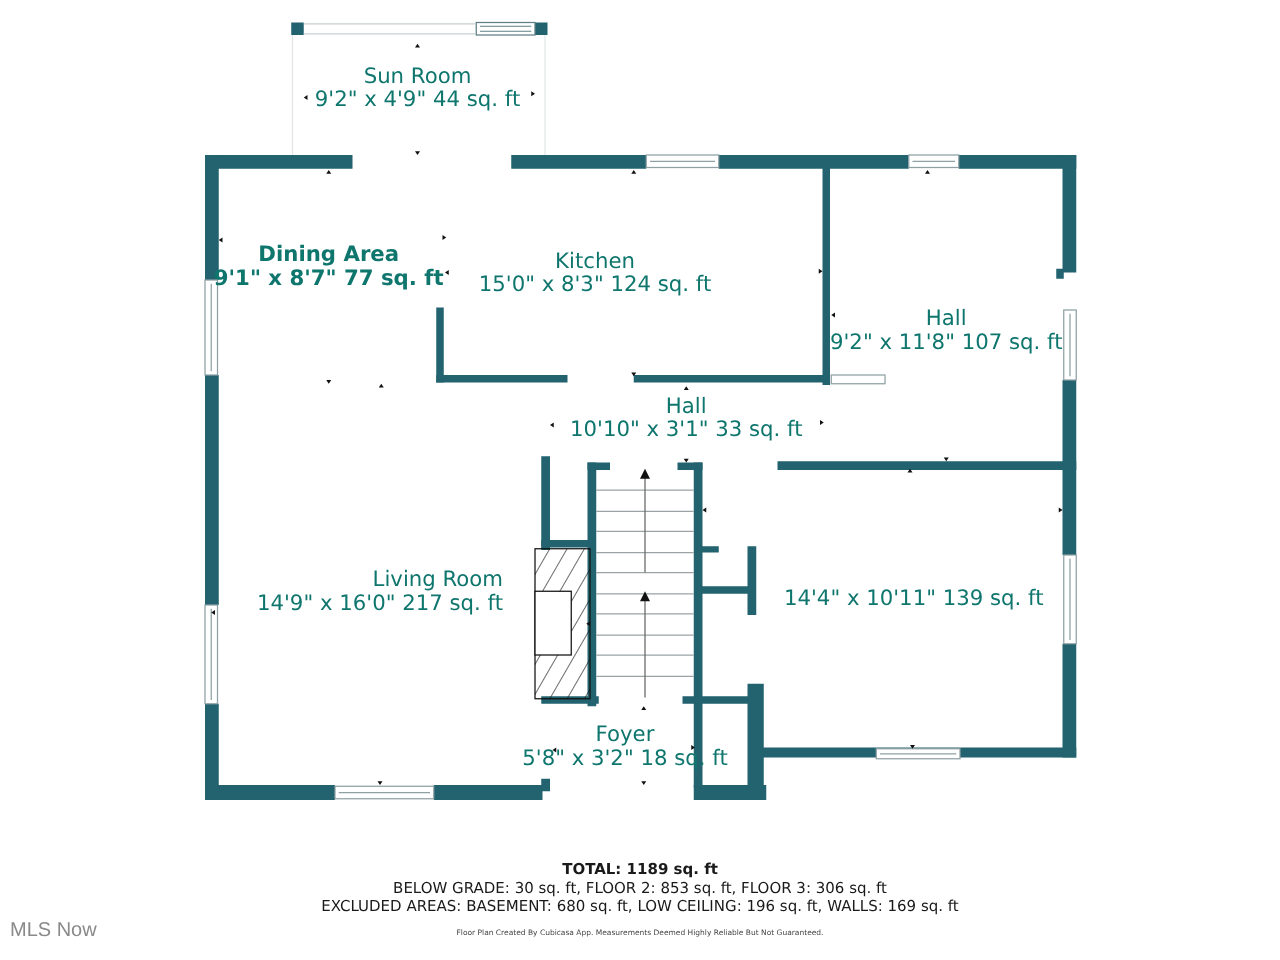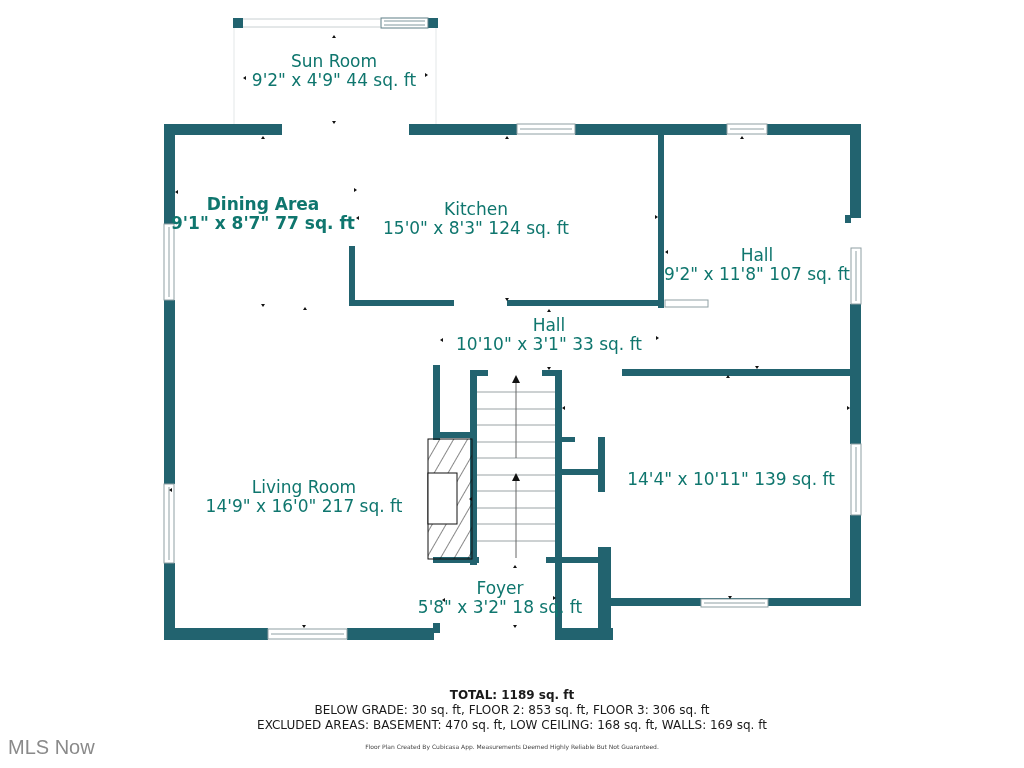--- a/index.html
+++ b/index.html
@@ -5,21 +5,21 @@
   html, body { margin:0; padding:0; background:#ffffff; }
   body { width:1024px; height:768px; position:relative; overflow:hidden;
          font-family:"DejaVu Sans", sans-serif; color:#1a1a1a; }
   #plan { position:absolute; left:0; top:0; width:1024px; height:680px; }
   .room-label { position:absolute; text-align:center; font-size:17px; line-height:19px; color:#0f766e; white-space:nowrap; transform:translateX(-50%); }
   .footer { position:absolute; left:0; width:1024px; text-align:center; color:#1a1a1a; }
   #total { top:688px; font-size:12px; font-weight:bold; }
   #line1 { top:703px; font-size:12px; }
   #line2 { top:718px; font-size:12px; }
   #disclaimer { top:743px; font-size:6px; color:#444; }
-  #watermark { position:absolute; left:8px; top:736px; font-family:"Liberation Sans", sans-serif; font-size:20px; color:#8a8a8a; }
+  #watermark { position:absolute; left:8px; top:736px; font-family:"Liberation Sans", sans-serif; font-size:16px; color:#8a8a8a; }
 </style>
 </head>
 <body>
 
 <svg id="plan" viewBox="0 0 1024 680" xmlns="http://www.w3.org/2000/svg">
   <defs>
     <pattern id="hatch" patternUnits="userSpaceOnUse" width="12" height="12" patternTransform="rotate(30)">
       <line x1="0" y1="0" x2="0" y2="12" stroke="#111" stroke-width="1"></line>
     </pattern>
   </defs>
@@ -173,30 +173,30 @@
   <div>15'0" x 8'3" 124 sq. ft</div>
 </div>
 <div class="room-label" style="left:757px; top:246px;">
   <div>Hall</div>
   <div>9'2" x 11'8" 107 sq. ft</div>
 </div>
 <div class="room-label" style="left:549px; top:316px;">
   <div>Hall</div>
   <div>10'10" x 3'1" 33 sq. ft</div>
 </div>
-<div class="room-label" style="left:304px; top:478px;">
+<div class="room-label" style="left:304px; top:455px;text-align:right;">
   <div>Living Room</div>
   <div>14'9" x 16'0" 217 sq. ft</div>
 </div>
 <div class="room-label" style="left:731px; top:470px;">
   <div>14'4" x 10'11" 139 sq. ft</div>
 </div>
 <div class="room-label" style="left:500px; top:579px;">
   <div>Foyer</div>
   <div>5'8" x 3'2" 18 sq. ft</div>
 </div>
 
 <div class="footer" id="total">TOTAL: 1189 sq. ft</div>
 <div class="footer" id="line1">BELOW GRADE: 30 sq. ft, FLOOR 2: 853 sq. ft, FLOOR 3: 306 sq. ft</div>
-<div class="footer" id="line2">EXCLUDED AREAS: BASEMENT: 470 sq. ft, LOW CEILING: 168 sq. ft, WALLS: 169 sq. ft</div>
+<div class="footer" id="line2">EXCLUDED AREAS: BASEMENT: 680 sq. ft, LOW CEILING: 196 sq. ft, WALLS: 169 sq. ft</div>
 <div class="footer" id="disclaimer">Floor Plan Created By Cubicasa App. Measurements Deemed Highly Reliable But Not Guaranteed.</div>
 
 <div id="watermark">MLS Now</div>
 
 </body></html>

